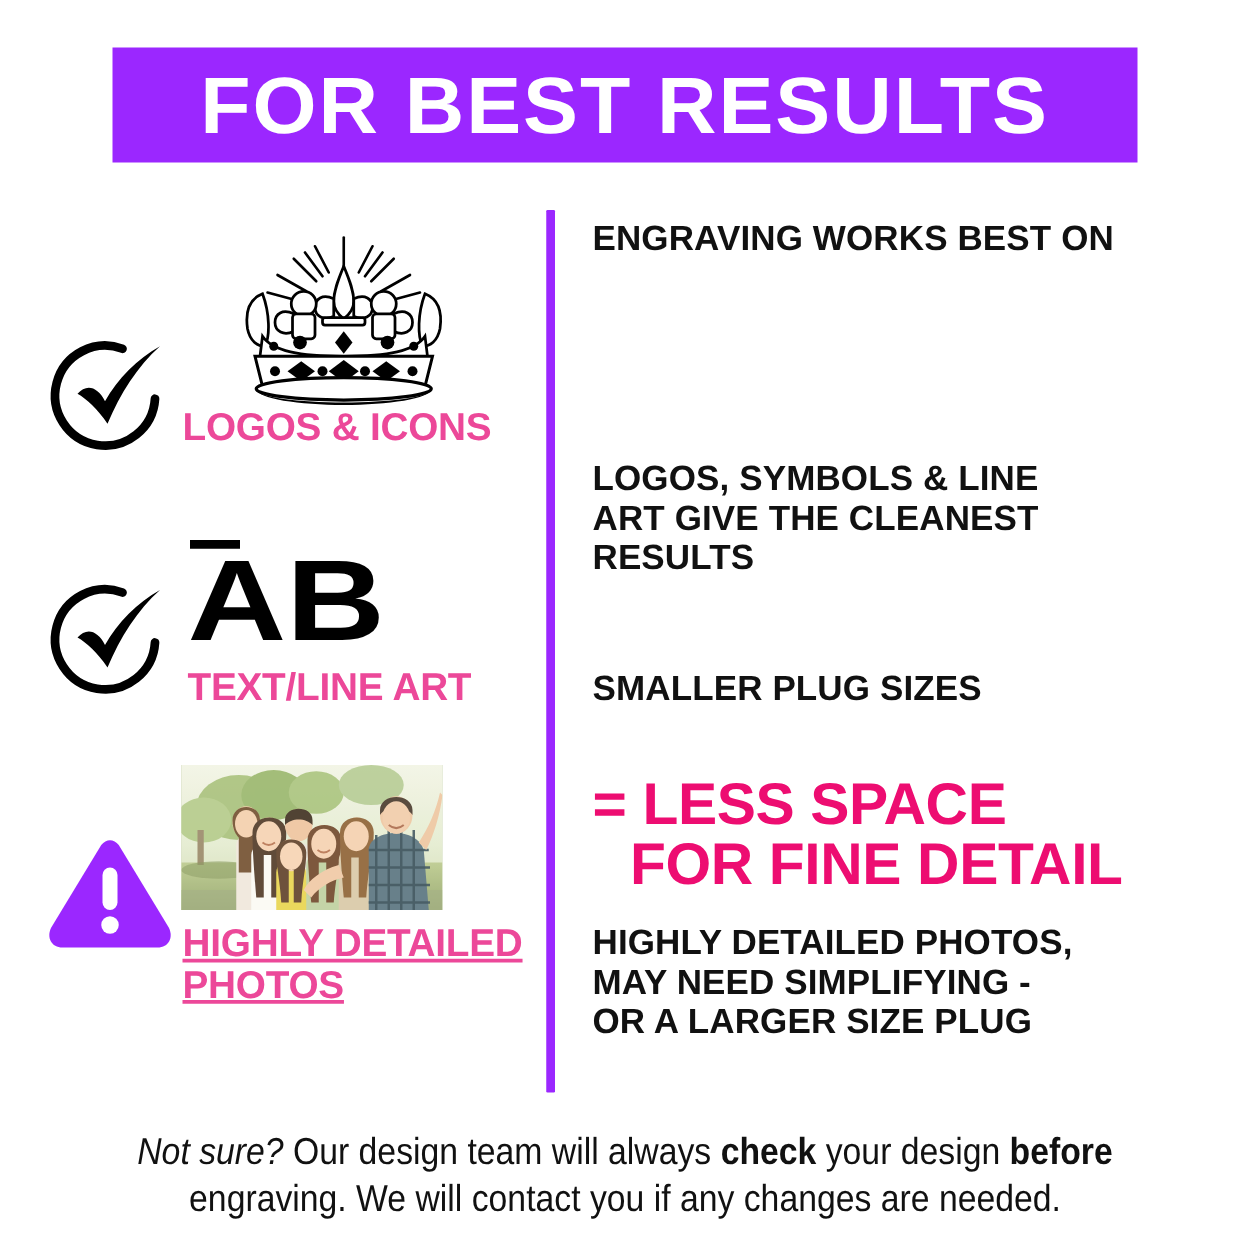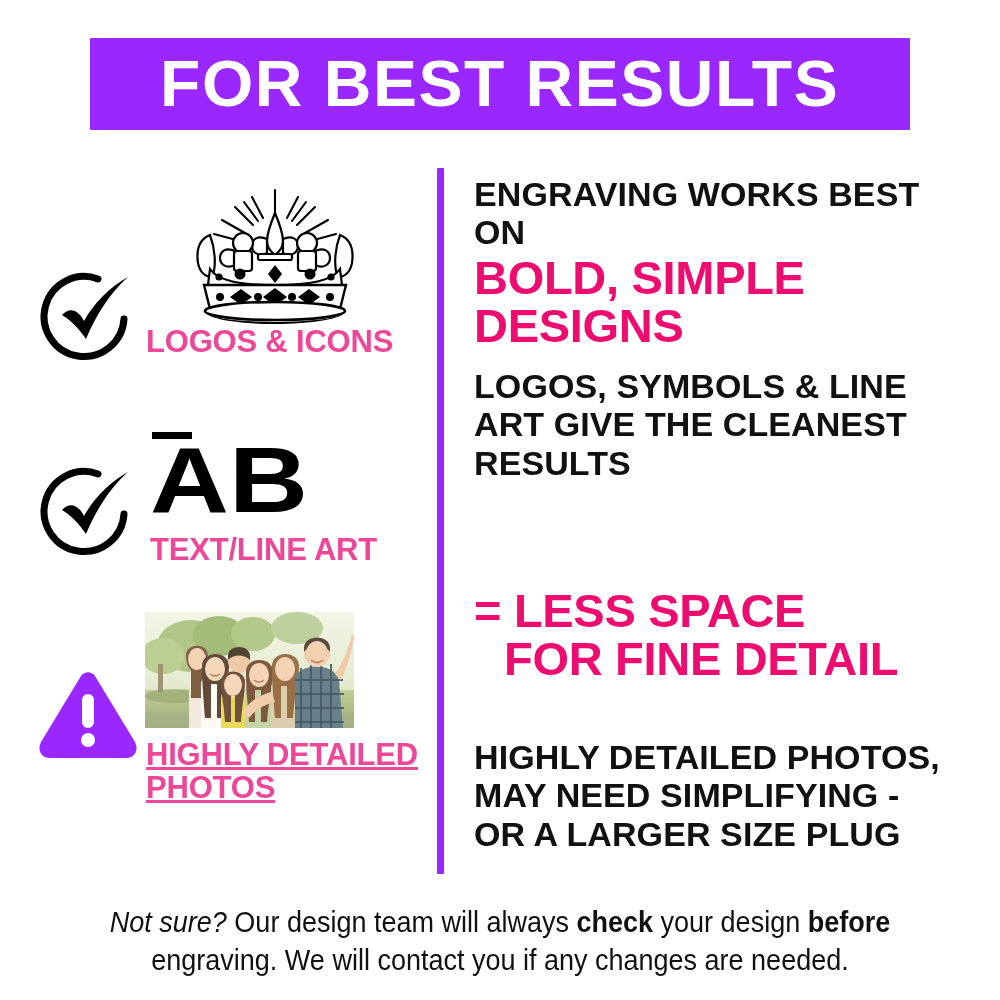--- a/index.html
+++ b/index.html
@@ -109,21 +109,21 @@
   }
   .rblock { position: absolute; left: 0; width: 500px; }
   .rb-1 { top: 15px; }
   .rb-2 { top: 207px; }
   .rb-3 { top: 375px; }
   .rb-4 { top: 578px; }
 
   .r-small {
     font-family: "Liberation Sans", sans-serif;
     font-weight: bold;
-    font-size: 34px;
+    font-size: 28px;
     letter-spacing: 0.1px;
     color: #111111;
     line-height: 1.13;
     white-space: pre-line;
   }
   .r-big {
     font-family: "Liberation Sans", sans-serif;
     font-weight: bold;
     font-size: 47px;
     letter-spacing: -0.3px;
@@ -383,31 +383,30 @@
 
       <div class="label" style="position:absolute; left:146px; top:128px;text-decoration:underline;">HIGHLY DETAILED
 PHOTOS</div>
     </div>
   </div>
 
   <div class="right-col">
 
     <div class="rblock rb-1">
       <div class="r-small">ENGRAVING WORKS BEST ON</div>
-      <div class="r-big">BOLD, SIMPLE
-DESIGNS</div>
     </div>
 
     <div class="rblock rb-2">
       <div class="r-small">LOGOS, SYMBOLS &amp; LINE
 ART GIVE THE CLEANEST
 RESULTS</div>
     </div>
 
     <div class="rblock rb-3">
+      <div class="r-small">SMALLER PLUG SIZES</div>
       <div class="r-big indent-eq">
         <span>= LESS SPACE</span>
         <span class="ln2">FOR FINE DETAIL</span>
       </div>
     </div>
 
     <div class="rblock rb-4">
       <div class="r-small">HIGHLY DETAILED PHOTOS,
 MAY NEED SIMPLIFYING -
 OR A LARGER SIZE PLUG</div>

